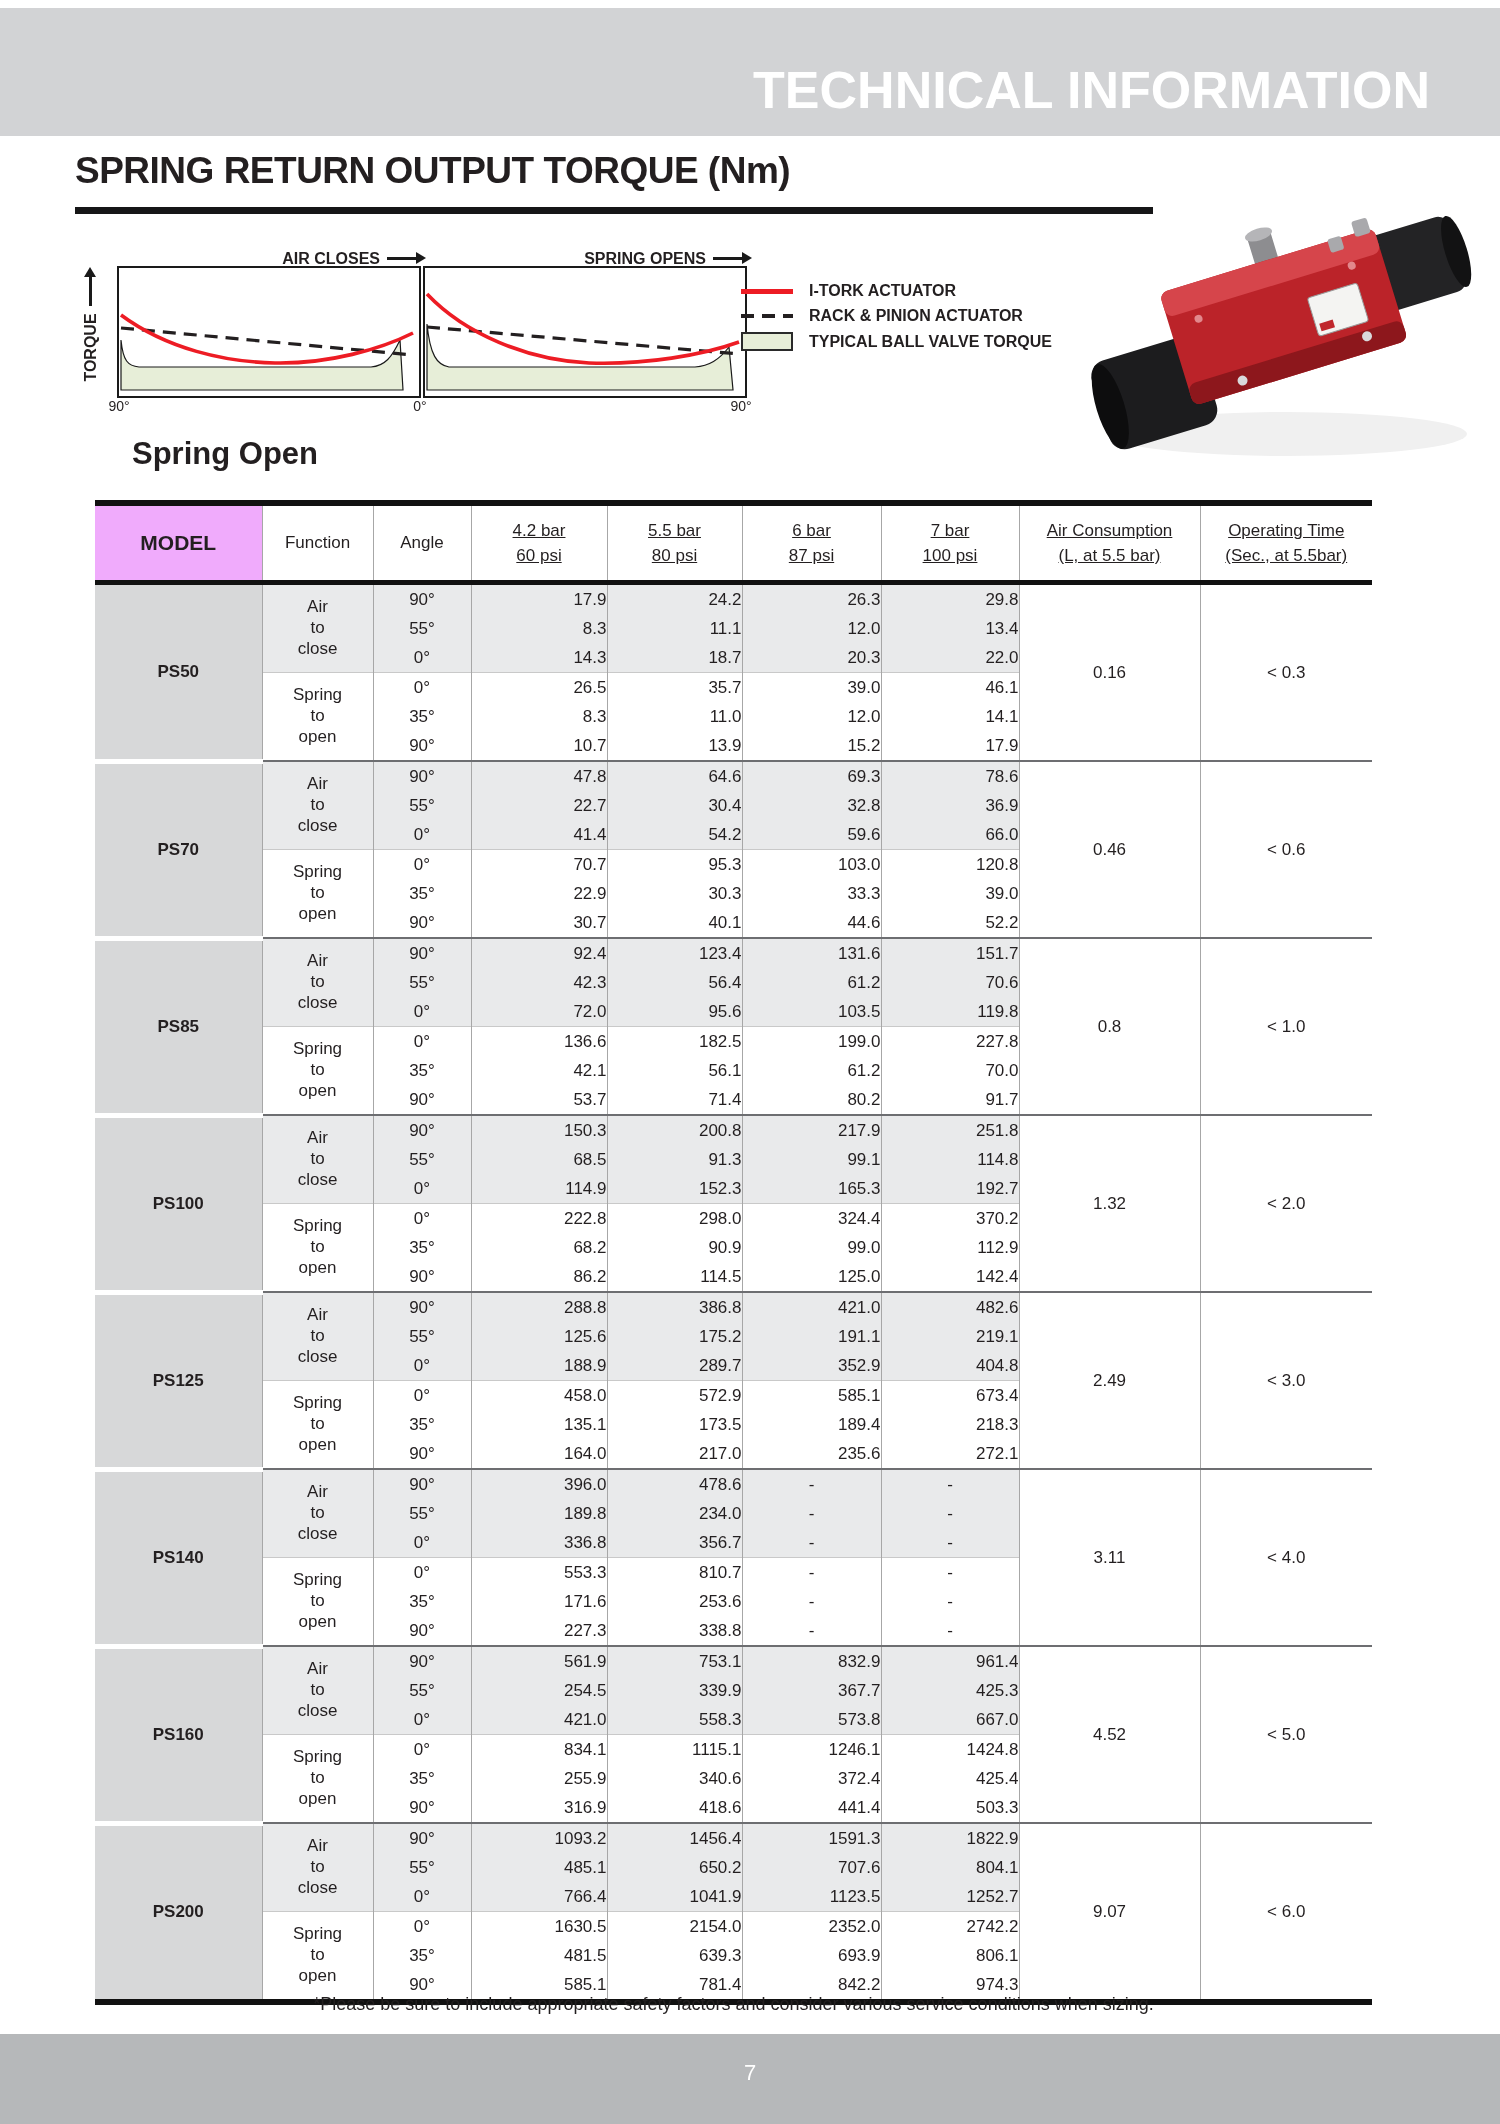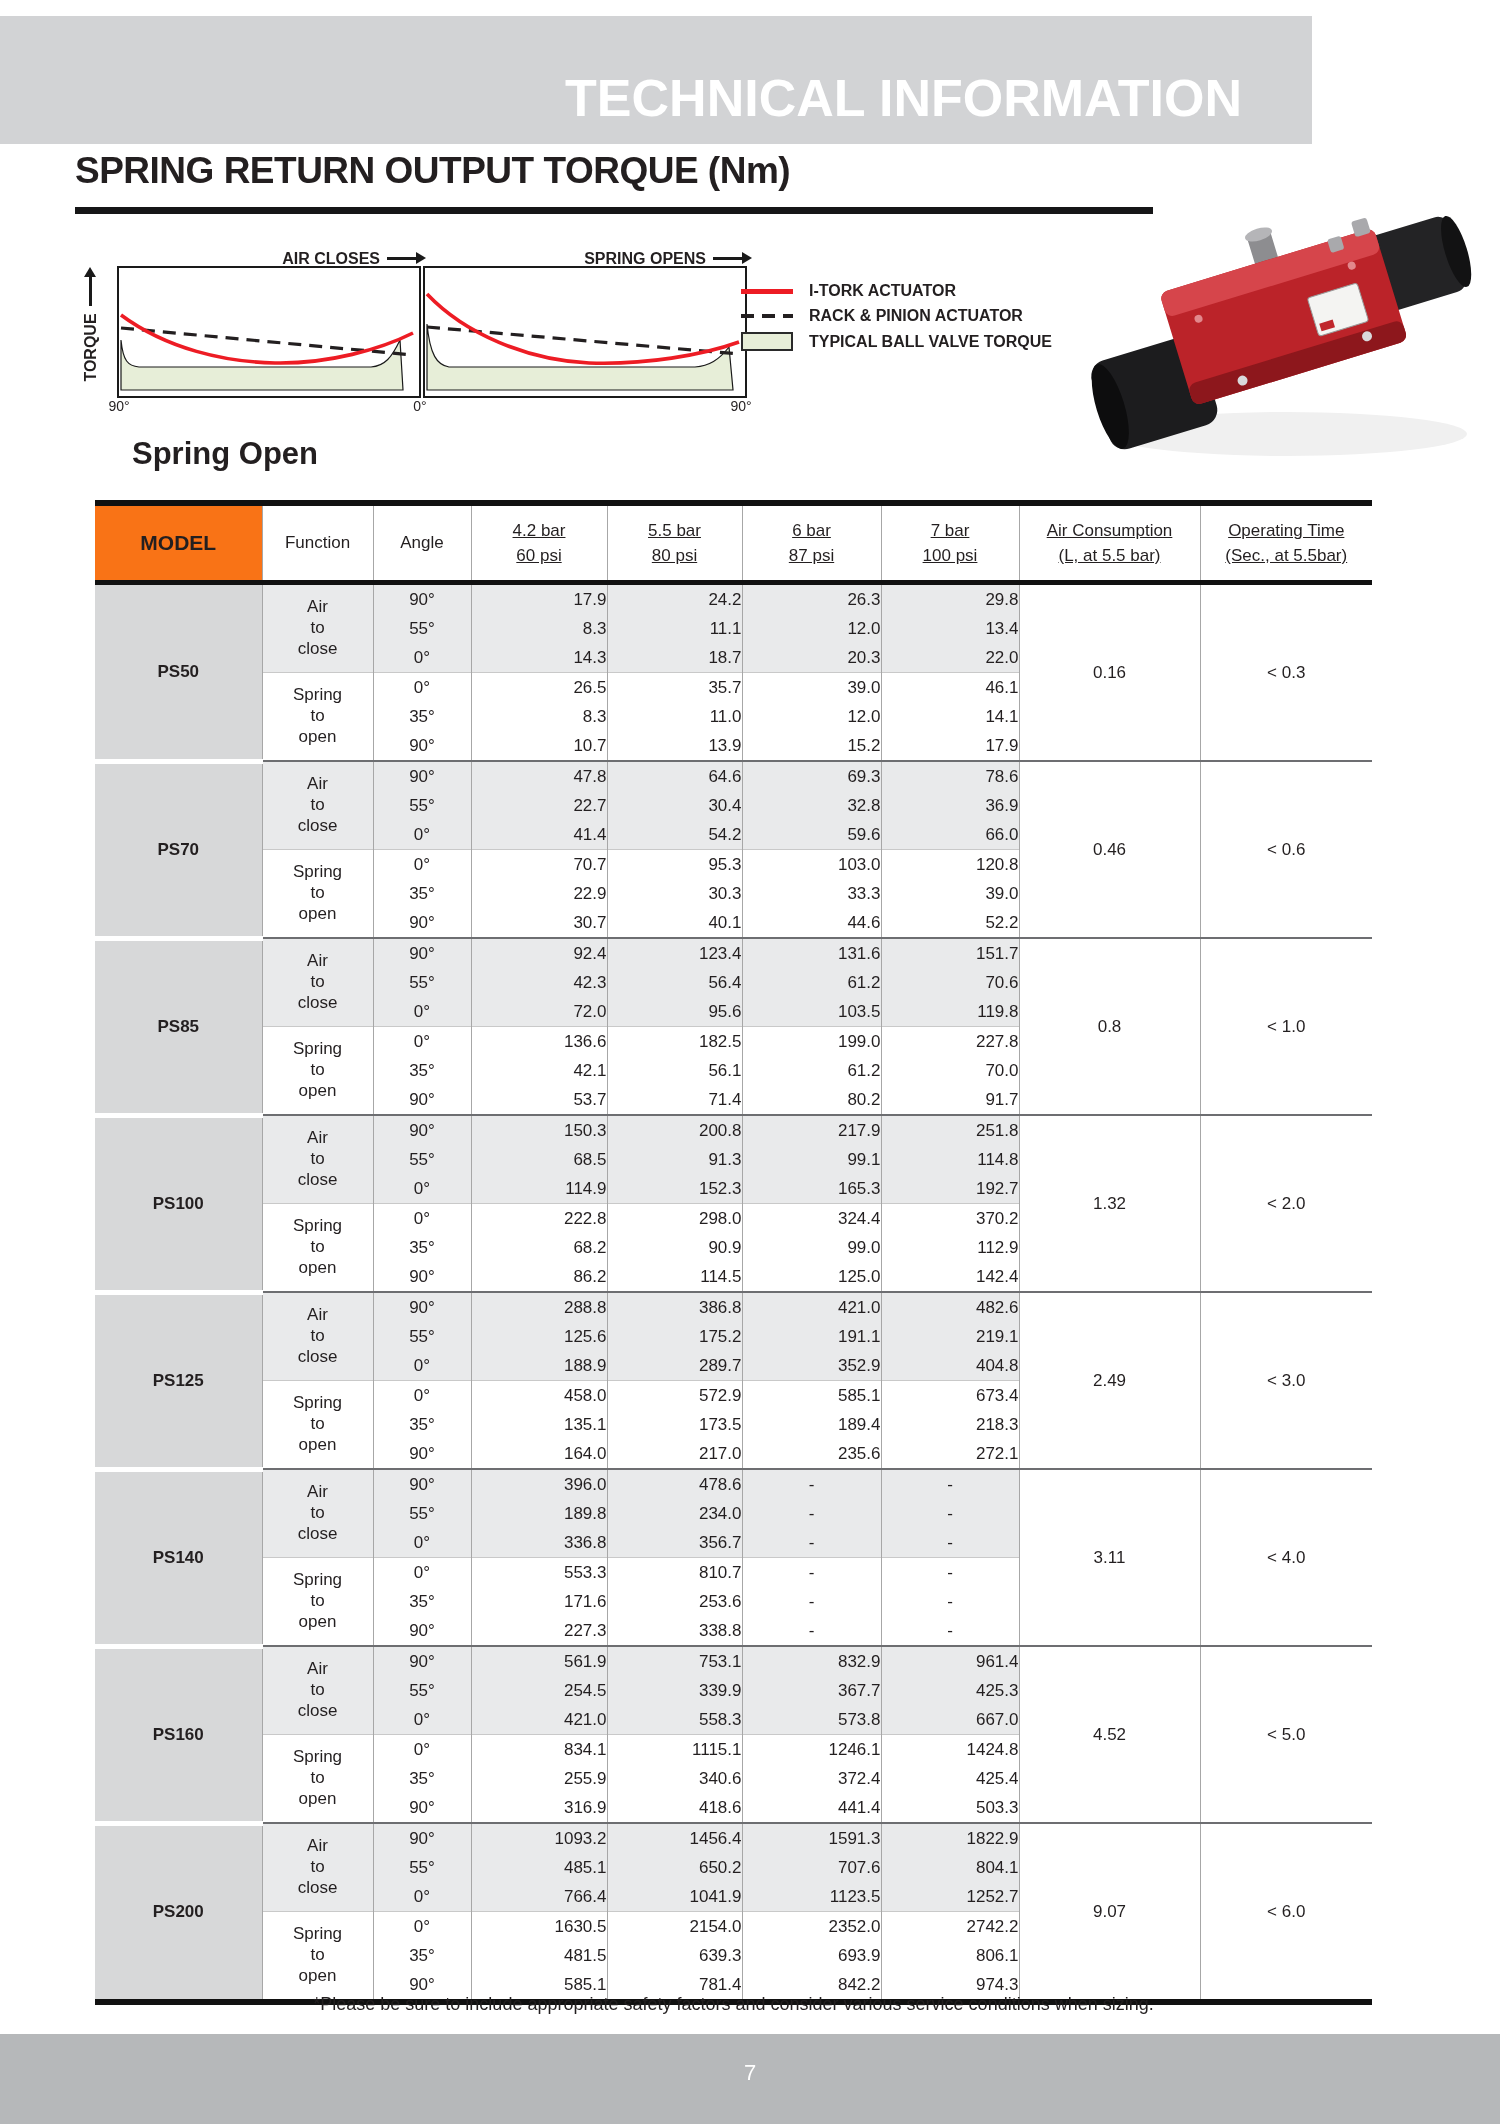--- a/index.html
+++ b/index.html
@@ -1,20 +1,20 @@
 <!DOCTYPE html>
 <html><head>
 <meta charset="utf-8">
 <style>
   html,body{margin:0;padding:0;background:#fff;}
   .page{position:relative;width:1500px;height:2124px;background:#fff;overflow:hidden;
         font-family:"Liberation Sans",sans-serif;color:#231f20;}
 
   
-  .top-band{position:absolute;left:0;top:16px;width:1312px;height:128px;background:#d2d3d5;}
+  .top-band{position:absolute;left:0;top:8px;width:1500px;height:128px;background:#d2d3d5;}
   .top-band .band-title{position:absolute;right:70px;bottom:16px;font-size:52px;font-weight:bold;
         color:#ffffff;letter-spacing:0px;white-space:nowrap;}
 
   
   .section-title{position:absolute;left:75px;top:150px;font-size:37px;font-weight:bold;
         letter-spacing:-0.5px;white-space:nowrap;}
   .section-rule{position:absolute;left:75px;top:207px;width:1078px;height:7px;background:#161617;}
 
   
   .diagram{position:absolute;left:75px;top:238px;width:1100px;height:190px;}
@@ -41,21 +41,21 @@
   
   .sub-title{position:absolute;left:132px;top:436px;font-size:31px;font-weight:bold;}
 
   
   .tbl-wrap{position:absolute;left:95px;top:500px;width:1277px;}
   table.torque{border-collapse:collapse;width:1277px;table-layout:fixed;
         border-top:6px solid #111;border-bottom:6px solid #111;}
   table.torque th,table.torque td{padding:0;font-size:17px;color:#231f20;}
   thead th{border-bottom:5px solid #111;height:74px;font-weight:normal;font-size:19px;
         vertical-align:middle;text-align:center;background:#fff;}
-  thead th.model-h{background:#f97316;font-weight:bold;font-size:21px;}
+  thead th.model-h{background:#f0abfc;font-weight:bold;font-size:21px;}
   thead th .h-line{line-height:1.25;margin:4px 0;text-decoration:underline;}
   .cL{border-left:1px solid #a7a7a7;}
   tbody td,tbody th{height:29px;vertical-align:middle;}
   td.model-cell{background:#d7d8d9;font-weight:bold;font-size:21px;text-align:center;
         border-top:5px solid #0f766e;border-bottom:5px solid #fff;}
   td.fn-cell{text-align:center;font-size:17px;line-height:1.22;}
   td.angle-cell{text-align:center;font-size:16px;}
   td.val-cell{text-align:right;padding-right:42px;font-size:18px;}
   td.val-cell.dash{text-align:center;padding-right:0;}
   td.air-cell,td.time-cell{text-align:center;font-size:18px;}

